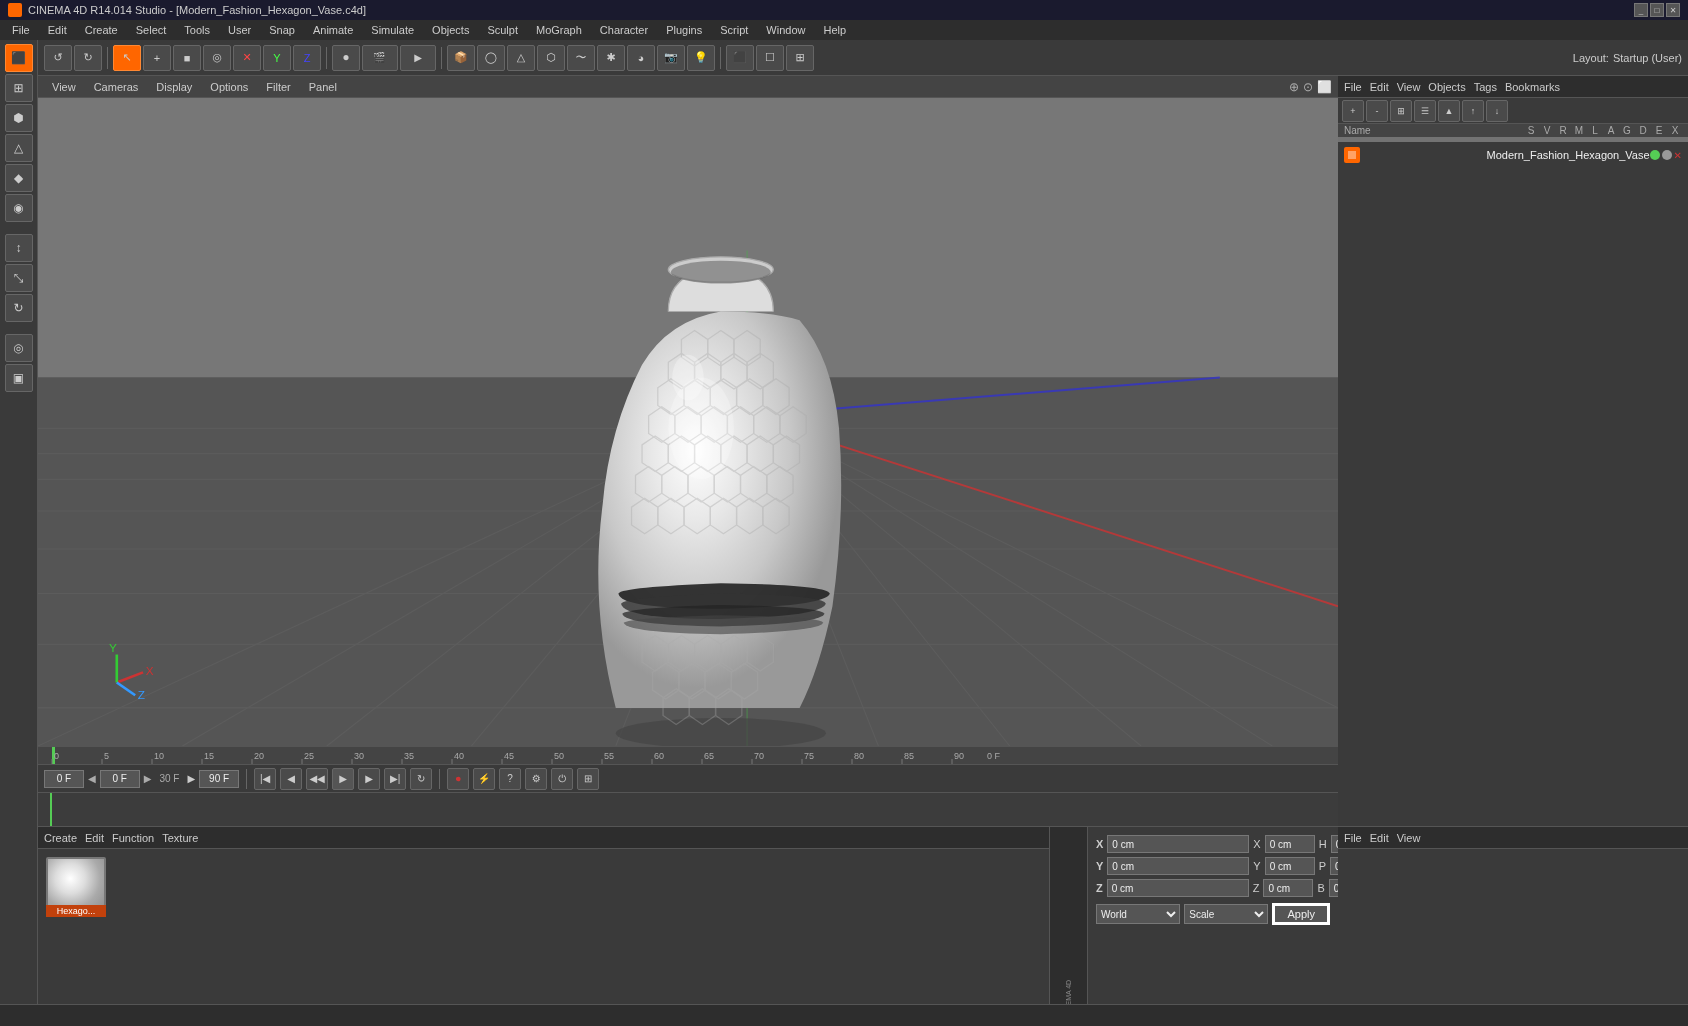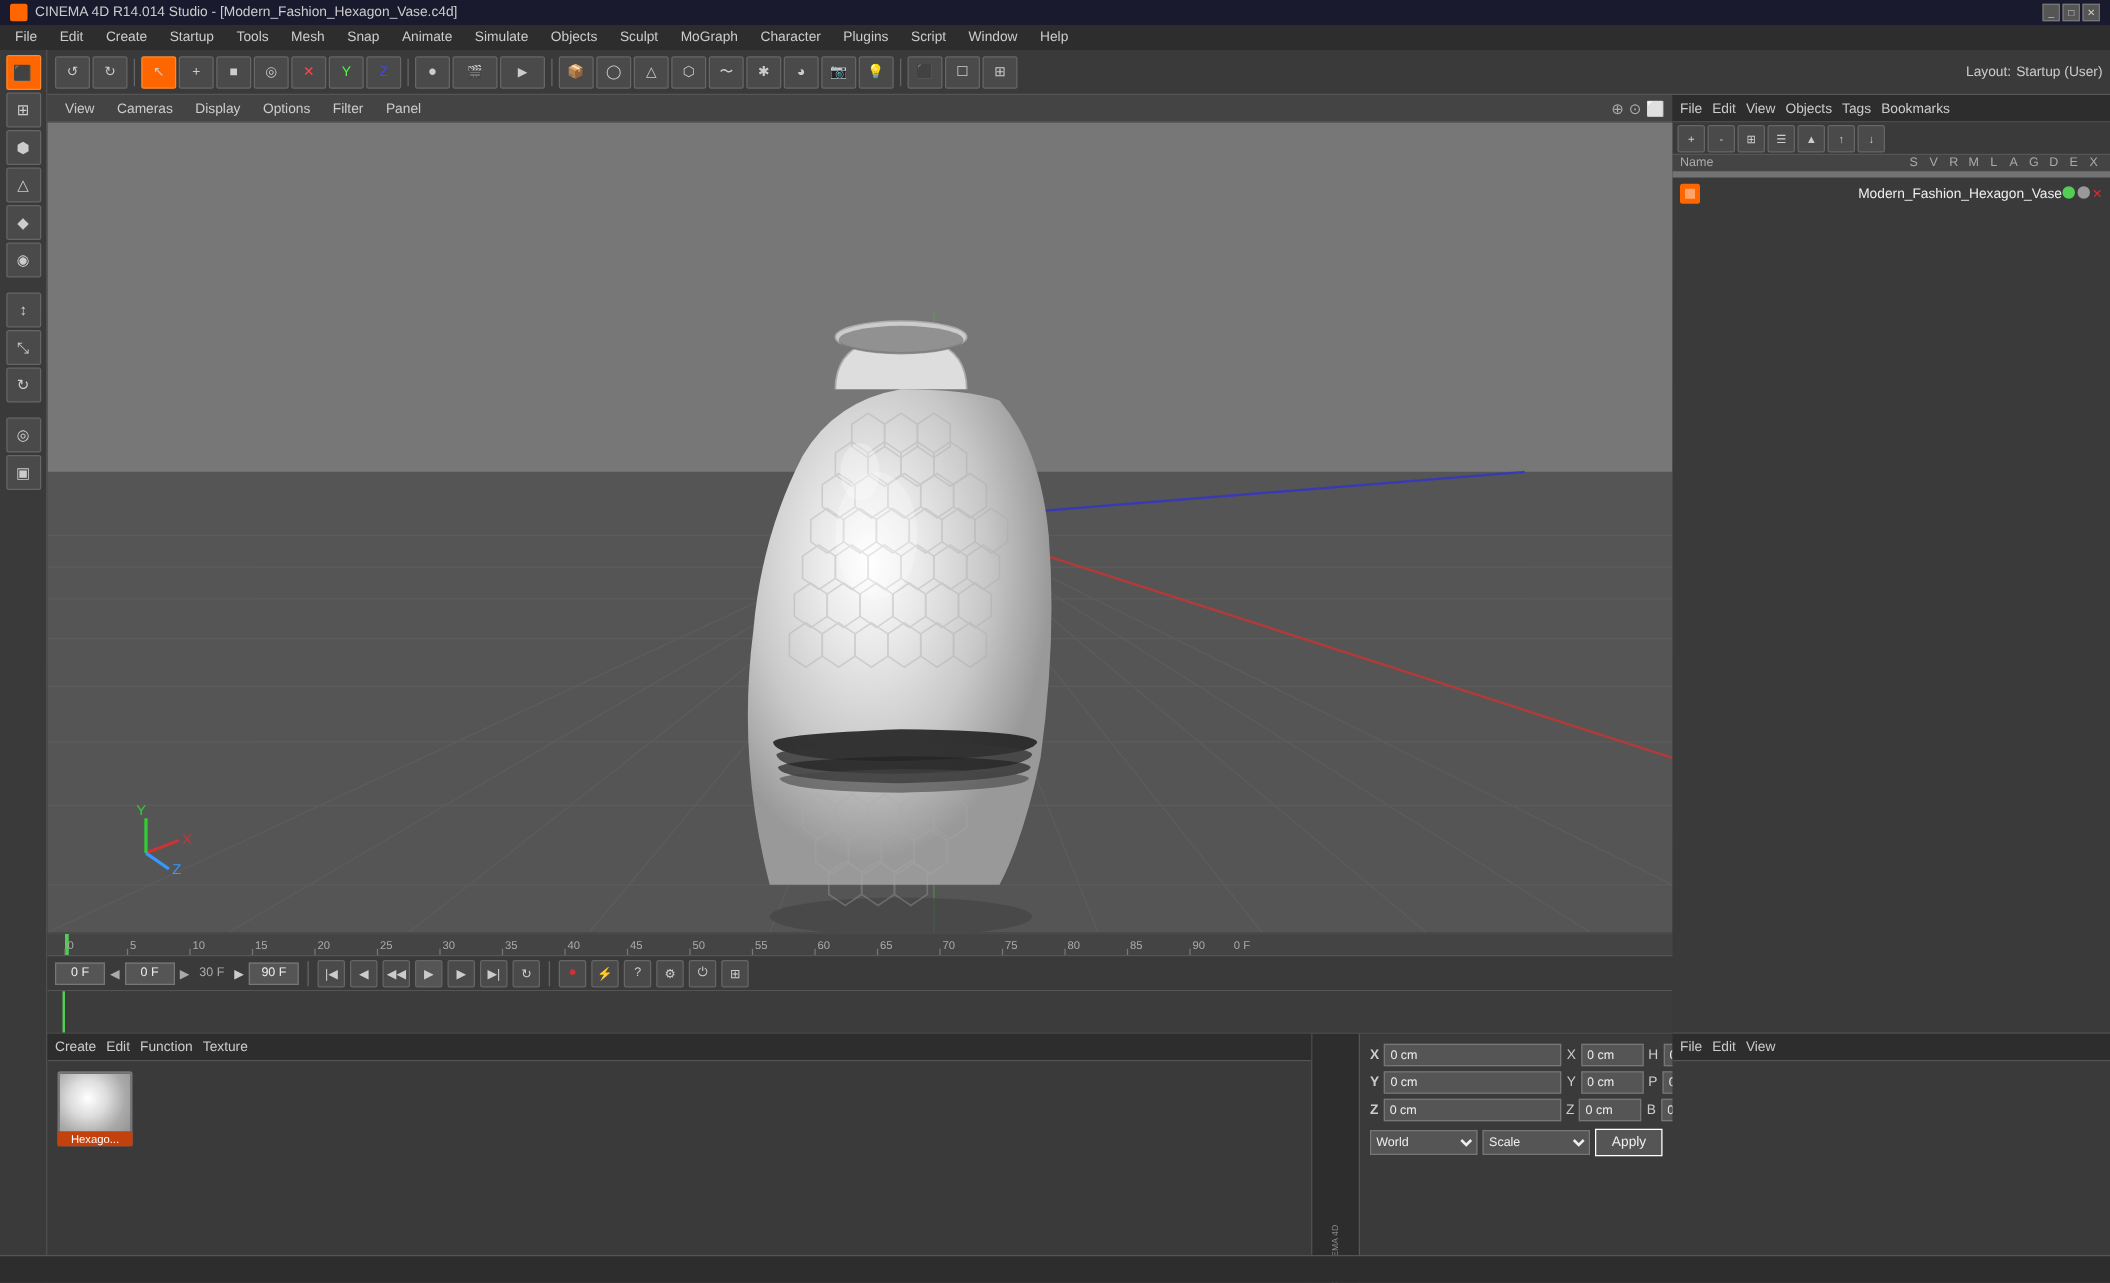--- a/index.html
+++ b/index.html
@@ -360,21 +360,21 @@
       background: #555;
       border: 1px solid #777;
       color: #eee;
       font-size: 10px;
       cursor: pointer;
       flex: 1;
     }
     .apply-btn {
       padding: 2px 12px;
       background: #555;
-      border: 1px solid #ffffff;
+      border: 3px solid #ffffff;
       color: #eee;
       font-size: 11px;
       cursor: pointer;
       height: 22px;
     }
     #obj-manager-menu {
       height: 22px;
       background: #2d2d2d;
       display: flex; align-items: center;
       padding: 0 6px; gap: 8px;
@@ -491,23 +491,23 @@
     <div class="win-btn">_</div>
     <div class="win-btn">□</div>
     <div class="win-btn">✕</div>
   </div>
 </div>
 
 <div id="menu-bar">
   <div class="menu-item">File</div>
   <div class="menu-item">Edit</div>
   <div class="menu-item">Create</div>
-  <div class="menu-item">Startup</div>
+  <div class="menu-item">Select</div>
   <div class="menu-item">Tools</div>
-  <div class="menu-item">Mesh</div>
+  <div class="menu-item">User</div>
   <div class="menu-item">Snap</div>
   <div class="menu-item">Animate</div>
   <div class="menu-item">Simulate</div>
   <div class="menu-item">Objects</div>
   <div class="menu-item">Sculpt</div>
   <div class="menu-item">MoGraph</div>
   <div class="menu-item">Character</div>
   <div class="menu-item">Plugins</div>
   <div class="menu-item">Script</div>
   <div class="menu-item">Window</div>

